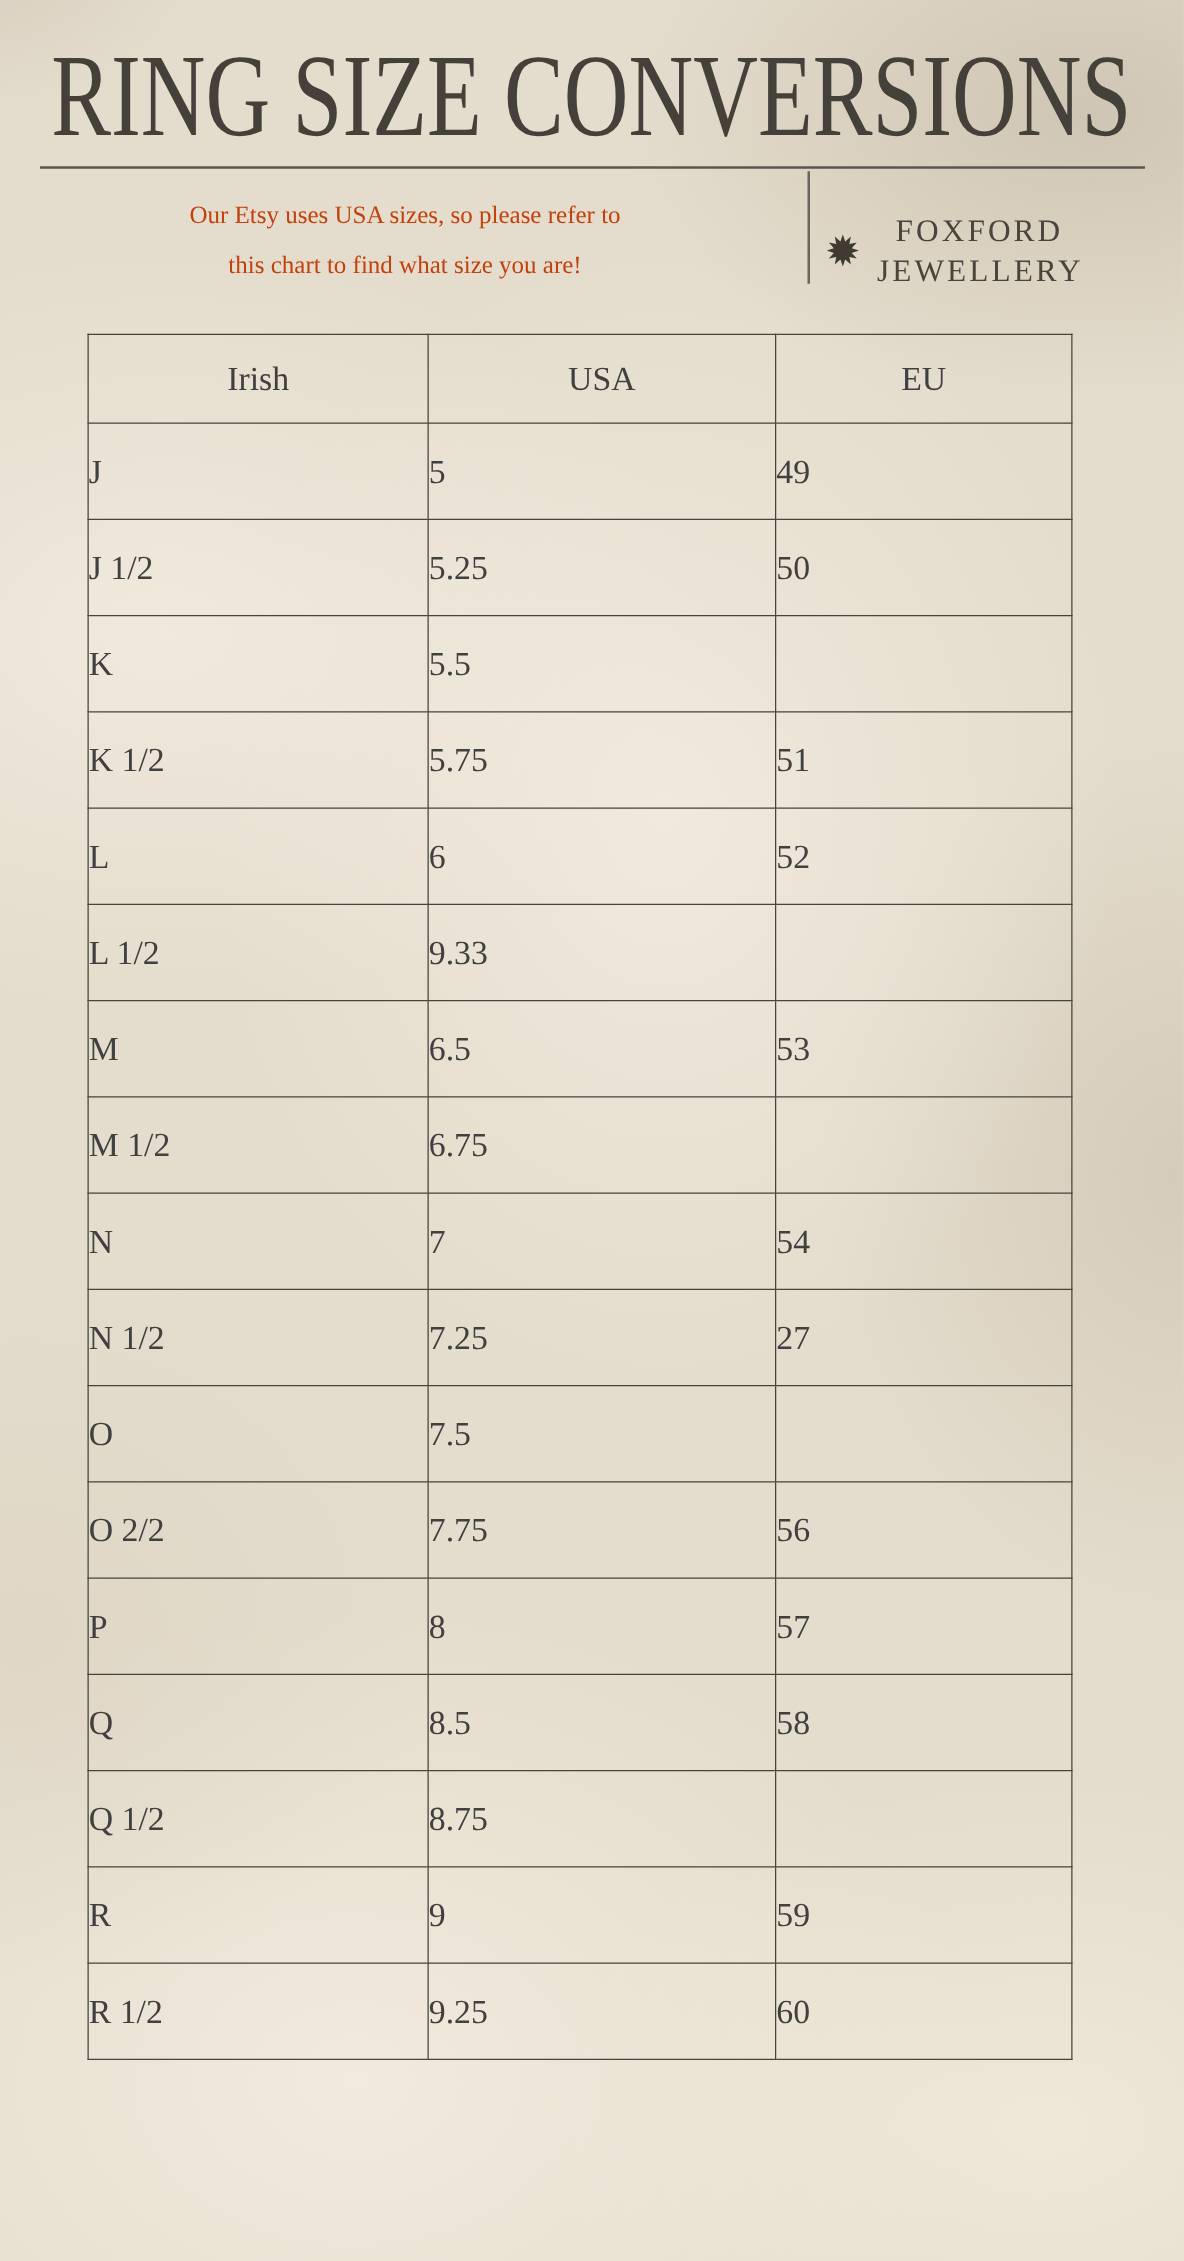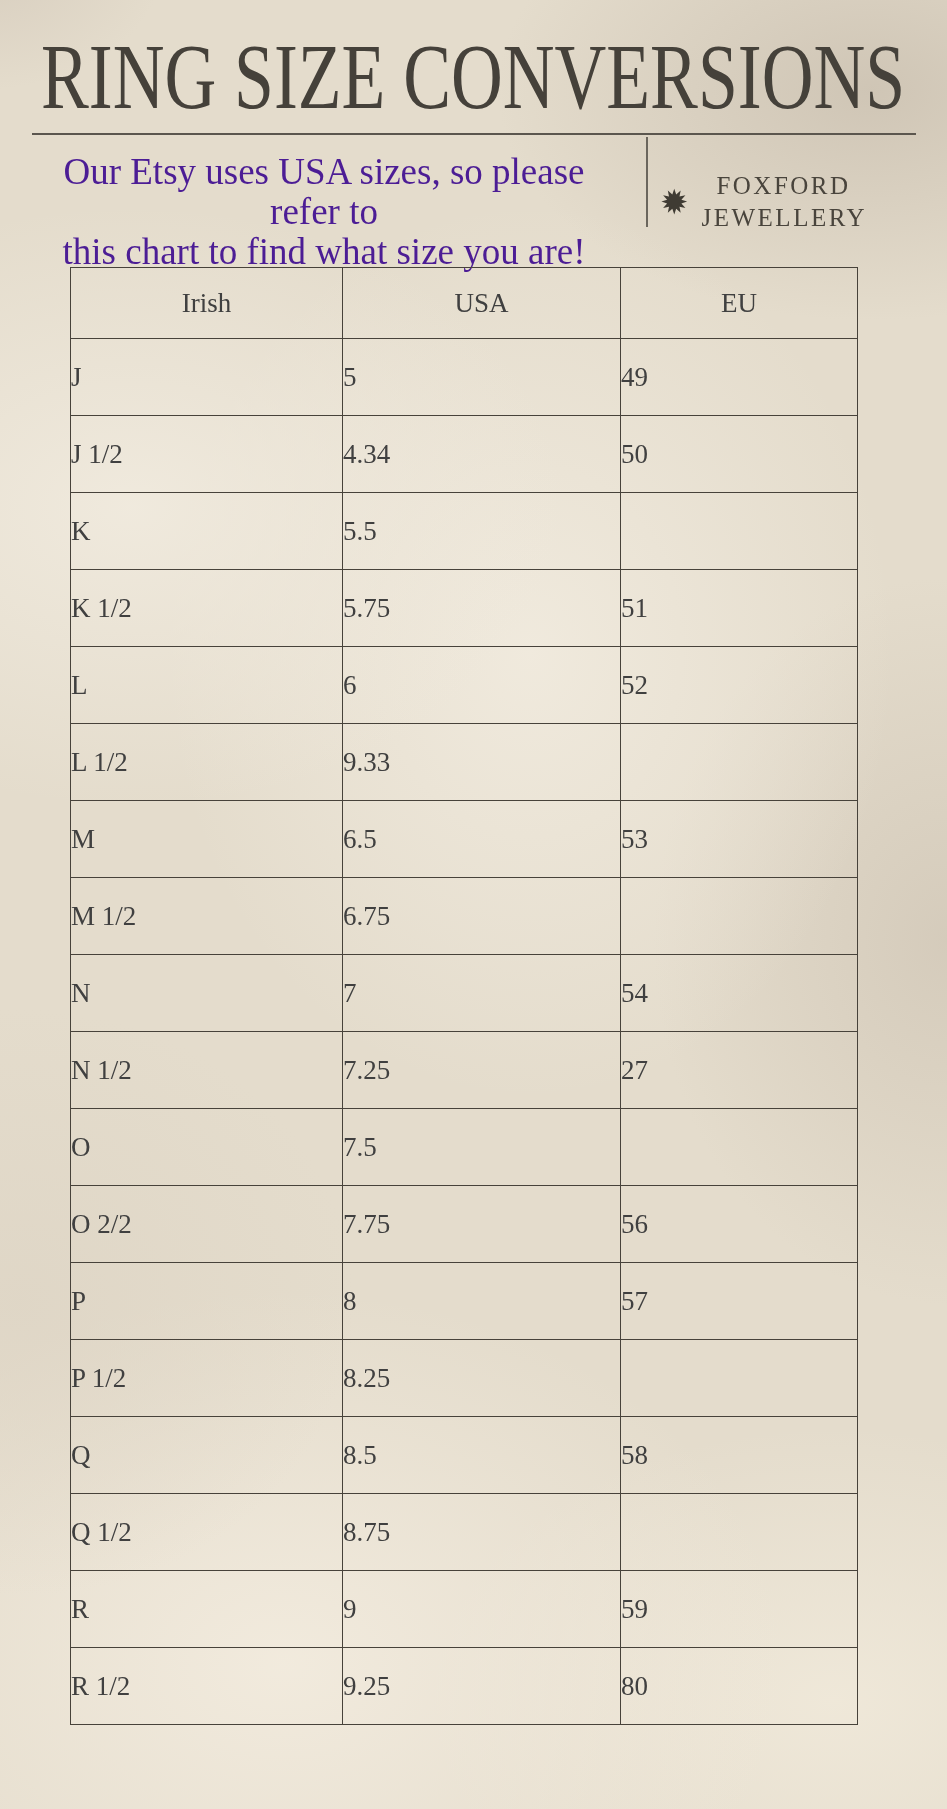--- a/index.html
+++ b/index.html
@@ -43,23 +43,23 @@
     height: 1.5px;
     background: #5b564e;
   }
 
   .subtitle {
     position: absolute;
     left: 38px;
     top: 152px;
     width: 572px;
     text-align: center;
-    font-size: 37px;
+    font-size: 20px;
     line-height: 40px;
-    color: #4c1d95;
+    color: #c2410c;
   }
 
   .vdivider {
     position: absolute;
     left: 646px;
     top: 137px;
     width: 1.5px;
     height: 90px;
     background: #6b665d;
   }
@@ -150,21 +150,21 @@
       </tr>
     </thead>
     <tbody>
       <tr>
         <td>J</td>
         <td>5</td>
         <td>49</td>
       </tr>
       <tr>
         <td>J 1/2</td>
-        <td>4.34</td>
+        <td>5.25</td>
         <td>50</td>
       </tr>
       <tr>
         <td>K</td>
         <td>5.5</td>
         <td></td>
       </tr>
       <tr>
         <td>K 1/2</td>
         <td>5.75</td>
@@ -209,40 +209,35 @@
         <td>O 2/2</td>
         <td>7.75</td>
         <td>56</td>
       </tr>
       <tr>
         <td>P</td>
         <td>8</td>
         <td>57</td>
       </tr>
       <tr>
-        <td>P 1/2</td>
-        <td>8.25</td>
-        <td></td>
-      </tr>
-      <tr>
         <td>Q</td>
         <td>8.5</td>
         <td>58</td>
       </tr>
       <tr>
         <td>Q 1/2</td>
         <td>8.75</td>
         <td></td>
       </tr>
       <tr>
         <td>R</td>
         <td>9</td>
         <td>59</td>
       </tr>
       <tr>
         <td>R 1/2</td>
         <td>9.25</td>
-        <td>80</td>
+        <td>60</td>
       </tr>
     </tbody>
   </table>
 
 </div>
 
 </body></html>

